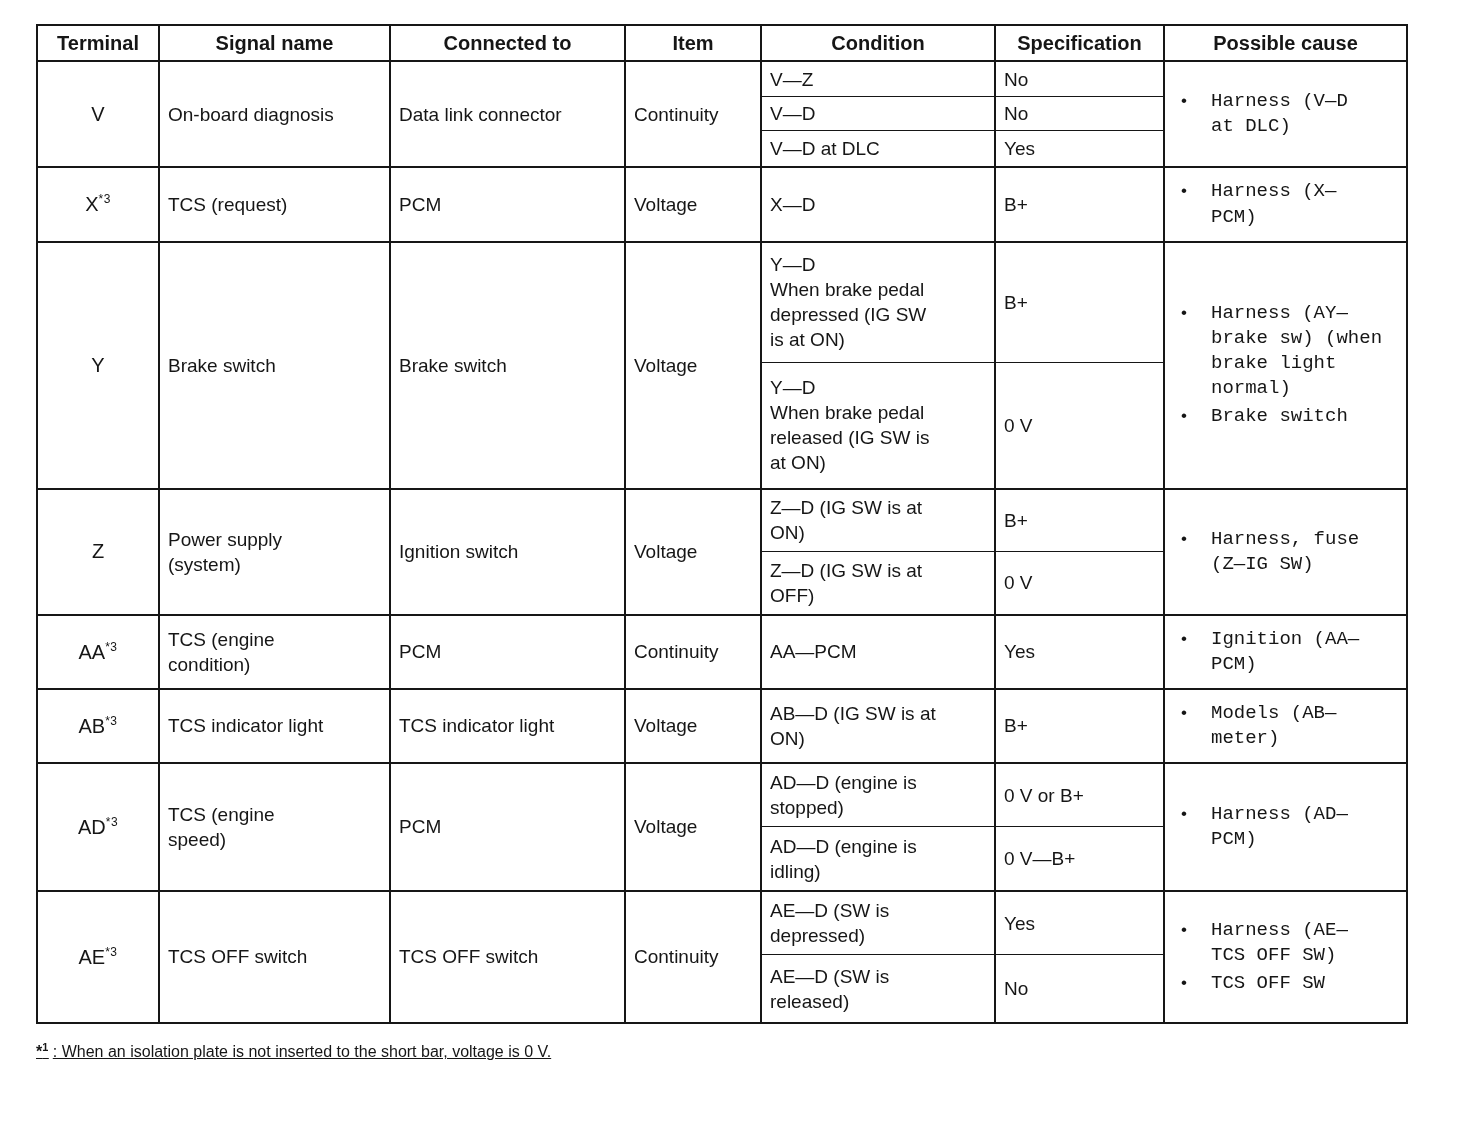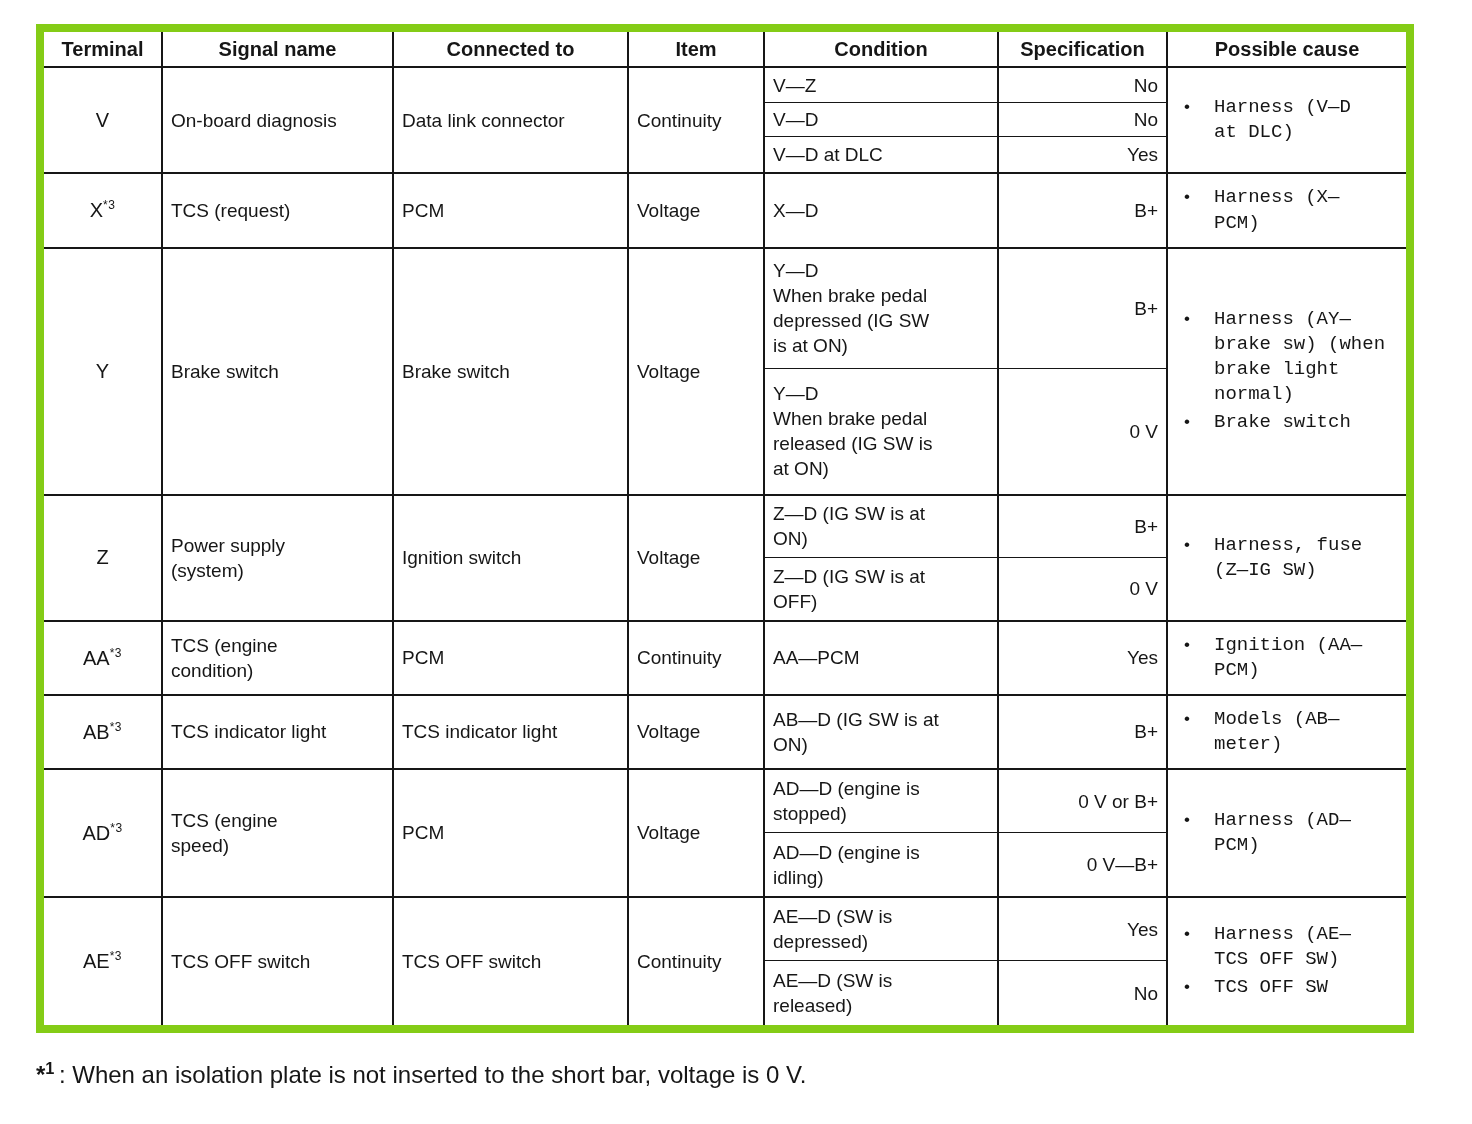--- a/index.html
+++ b/index.html
@@ -7,48 +7,48 @@
   body {
     width: 1472px; height: 1124px; overflow: hidden;
     font-family: "Liberation Sans", sans-serif;
     color: #161616;
     padding: 24px 0 0 36px;
   }
   table.spec-table {
     border-collapse: collapse;
     table-layout: fixed;
     width: 1370px;
-    border: 8px solid #84cc16;
+    border: 1px solid #84cc16;
   }
   th, td {
     border: 2px solid #161616;
     padding: 4px 8px;
     font-size: 19px;
     line-height: 1.32;
     vertical-align: middle;
     overflow: hidden;
   }
   th {
     font-size: 20px;
     font-weight: bold;
     text-align: center;
     padding: 4px 2px;
     height: 34px;
   }
-  td.center { text-align: right; }
+  td.center { text-align: left; }
   td.pre { white-space: pre-line; }
   td.term { font-size: 20px; text-align: center; }
   sup { font-size: 0.60em; vertical-align: super; letter-spacing: 0.5px; }
   .thinB { border-bottom-width: 1px; }
   .thinT { border-top-width: 1px; }
   td.cause { padding: 8px 6px 8px 16px; }
   .cause-item { display: flex; margin: 3px 0; }
   .bullet { width: 30px; flex: 0 0 30px; font-size: 17px; padding-top: 1px; }
   .cause-text { white-space: pre-line; flex: 1; font-family: Liberation Mono, monospace; }
-  .footnotes { margin-top: 24px; font-size: 24px; }
+  .footnotes { margin-top: 16px; font-size: 16px; text-decoration: underline; }
   .fn { margin: 4px 0 10px 0; line-height: 1.4; }
   .fn-marker { font-weight: bold; }
   .fn-marker sup { font-size: 0.68em; }
   .fn-text { margin-left: 4px; }
 </style>
 </head>
 <body>
 
 <table class="spec-table">
   <colgroup>

